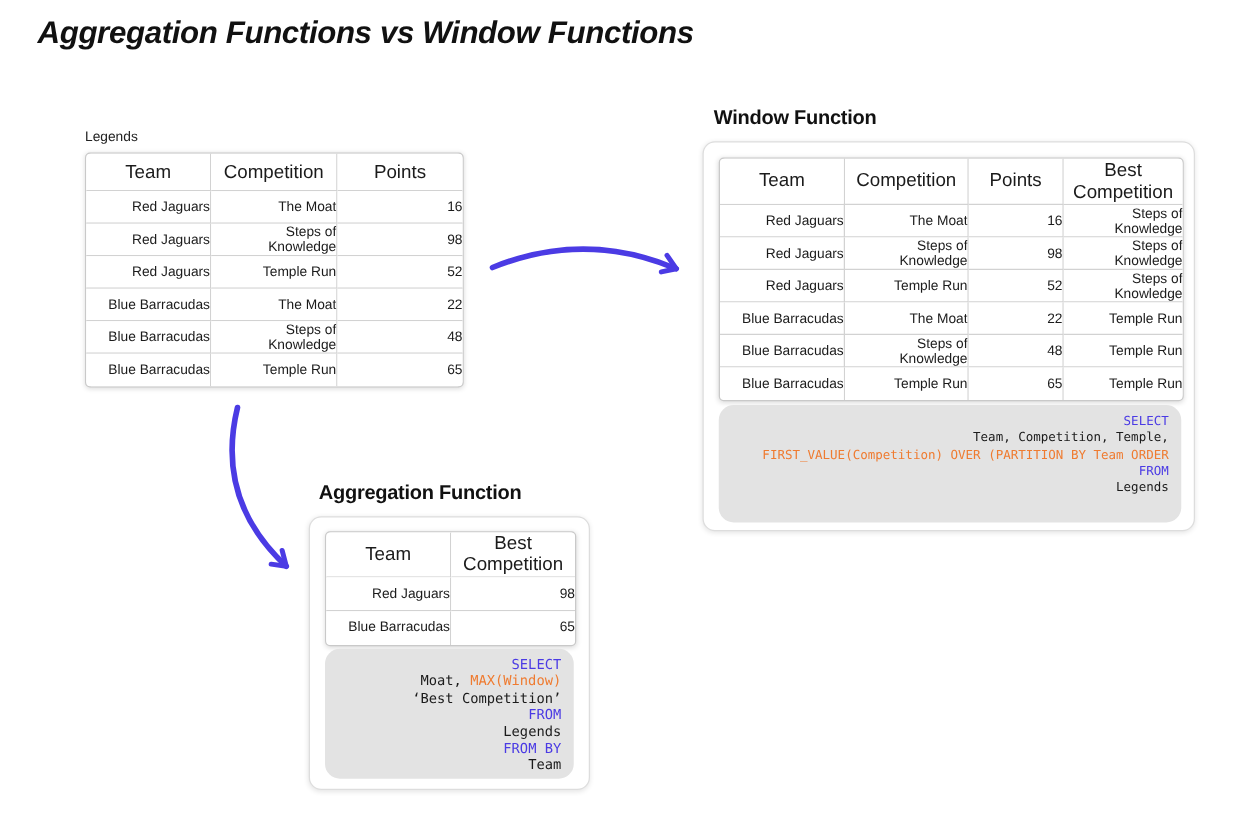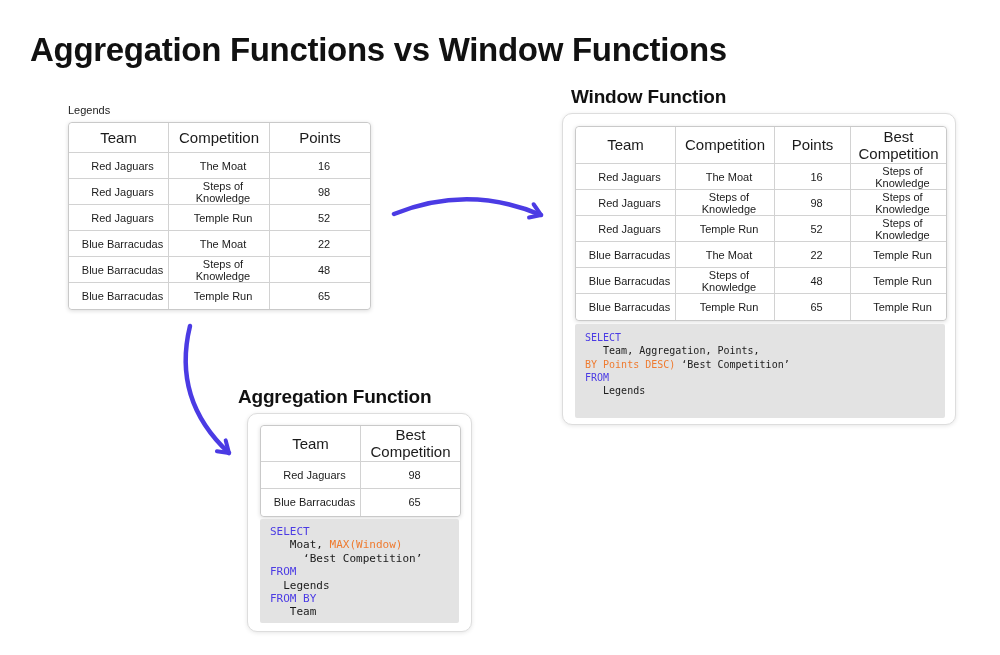--- a/index.html
+++ b/index.html
@@ -1,26 +1,26 @@
 <!DOCTYPE html>
 <html><head>
 <meta charset="utf-8">
 <style>
   * { margin: 0; padding: 0; box-sizing: border-box; }
   html, body { width: 1000px; height: 655px; background: #ffffff; overflow: hidden; }
   body { font-family: "Liberation Sans", sans-serif; color: #1b1b1b; position: relative; }
 
   .page-title {
-    position: absolute; left: 30px; top: 31px;
-    font-size: 33px; font-weight: 700; letter-spacing: -0.3px; color: #111;
-  }
-
-  .section-title { position: absolute; font-size: 19px; font-weight: 700; color: #111; letter-spacing: -0.2px; }
+    position: absolute; left: 30px; top: 12px;
+    font-size: 25px; font-weight: 700; letter-spacing: -0.3px; color: #111; font-style: italic;
+  }
+
+  .section-title { position: absolute; font-size: 16px; font-weight: 700; color: #111; letter-spacing: -0.2px; }
   #window-title { left: 571px; top: 86px; }
-  #agg-title    { left: 238px; top: 386px; }
+  #agg-title    { left: 255px; top: 386px; }
 
   .legends-label { position: absolute; left: 68px; top: 104px; font-size: 11px; color: #222; }
 
   .card {
     position: absolute; background: #fff;
     border: 1px solid #ddd; border-radius: 10px;
     box-shadow: 0 1px 4px rgba(0,0,0,0.10);
   }
   #window-card { left: 562px; top: 113px; width: 394px; height: 312px; }
   #agg-card    { left: 247px; top: 413px; width: 225px; height: 219px; }
@@ -29,21 +29,21 @@
     border-collapse: separate; border-spacing: 0; table-layout: fixed;
     background: #fff; border: 1px solid #c9c9c9; border-radius: 4px;
     box-shadow: 0 1px 4px rgba(0,0,0,0.14);
     position: absolute;
   }
   th, td { background: #fff; overflow: hidden; }
   th {
     font-size: 15px; font-weight: 400; text-align: center; vertical-align: middle;
     line-height: 1.15; color: #1b1b1b;
   }
-  td { font-size: 11px; text-align: center; vertical-align: middle; padding-left: 8px; color: #1b1b1b; }
+  td { font-size: 11px; text-align: right; vertical-align: middle; padding-left: 8px; color: #1b1b1b; }
   th:not(:last-child), td:not(:last-child) { border-right: 1px solid #d2d2d2; }
   thead th { border-bottom: 1px solid #d2d2d2; }
   tbody tr:not(:last-child) td { border-bottom: 1px solid #d2d2d2; }
   tbody tr:first-child td { border-top: 0; }
   table tr:first-child th:first-child { border-top-left-radius: 4px; }
   table tr:first-child th:last-child { border-top-right-radius: 4px; }
   table tr:last-child td:first-child { border-bottom-left-radius: 4px; }
   table tr:last-child td:last-child { border-bottom-right-radius: 4px; }
 
   #legends-table { left: 68px; top: 122px; width: 301px; }
@@ -61,22 +61,23 @@
   #window-table th:nth-child(3), #window-table td:nth-child(3) { width: 76px; }
   #window-table th:nth-child(4), #window-table td:nth-child(4) { width: 95px; }
 
   #agg-table { left: 12px; top: 11px; width: 199px; }
   #agg-table th { height: 33px; }
   #agg-table td { height: 27px; }
   #agg-table th:nth-child(1), #agg-table td:nth-child(1) { width: 100px; }
   #agg-table th:nth-child(2), #agg-table td:nth-child(2) { width: 99px; }
 
   .codeblock {
-    position: absolute; background: #e3e3e3; border-radius: 2px;
+    position: absolute; background: #e3e3e3; border-radius: 12px;
     font-family: "DejaVu Sans Mono", monospace;
+    text-align: right;
   }
   .codeblock .ln { white-space: pre; }
   #window-code { left: 12px; top: 210px; width: 370px; height: 94px; padding: 7px 10px; font-size: 10px; line-height: 13.3px; }
   #agg-code    { left: 12px; top: 105px; width: 199px; height: 104px; padding: 6px 10px; font-size: 11px; line-height: 13.4px; }
   .kw { color: #4b3be4; }
   .fn { color: #ef7b30; }
   .plain { color: #1b1b1b; }
 
   #arrow-layer { position: absolute; left: 0; top: 0; width: 1000px; height: 655px; pointer-events: none; }
 </style>
@@ -183,22 +184,22 @@
         <tr>
           <td>Blue Barracudas</td>
           <td>Temple Run</td>
           <td>65</td>
           <td>Temple Run</td>
         </tr>
       </tbody>
     </table>
   <div class="codeblock" id="window-code">
       <div class="ln"><span class="kw">SELECT</span></div>
-      <div class="ln"><span class="plain">   Team, Aggregation, Points,</span></div>
-      <div class="ln"><span class="fn">BY Points DESC)</span><span class="plain"> ‘Best Competition’</span></div>
+      <div class="ln"><span class="plain">   Team, Competition, Temple,</span></div>
+      <div class="ln"><span class="plain">   </span><span class="fn">FIRST_VALUE(Competition) OVER (PARTITION BY Team ORDER</span></div>
       <div class="ln"><span class="kw">FROM</span></div>
       <div class="ln"><span class="plain">   Legends</span></div>
     </div>
 </div>
 
 <h2 class="section-title" id="agg-title">Aggregation Function</h2>
 <div class="card" id="agg-card">
   <table id="agg-table">
       <thead>
         <tr>

